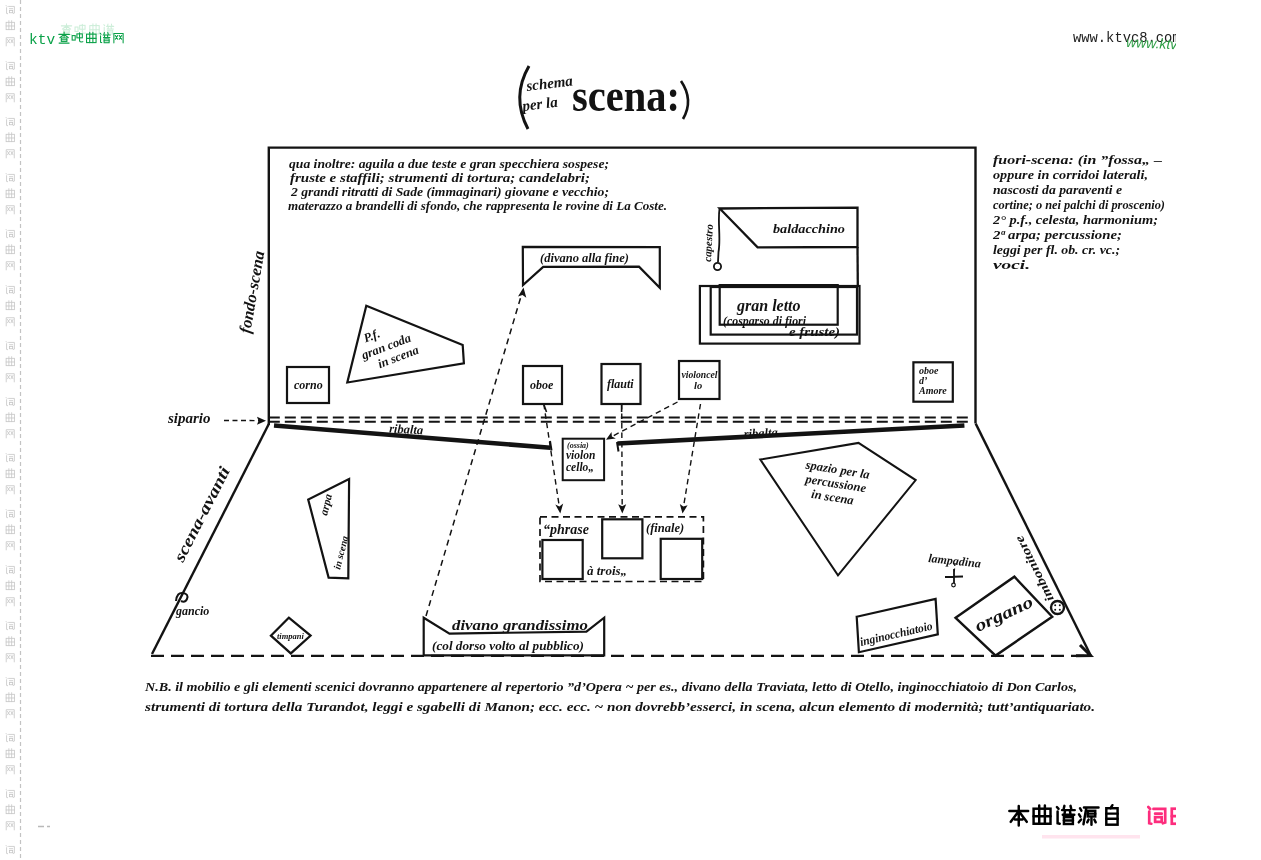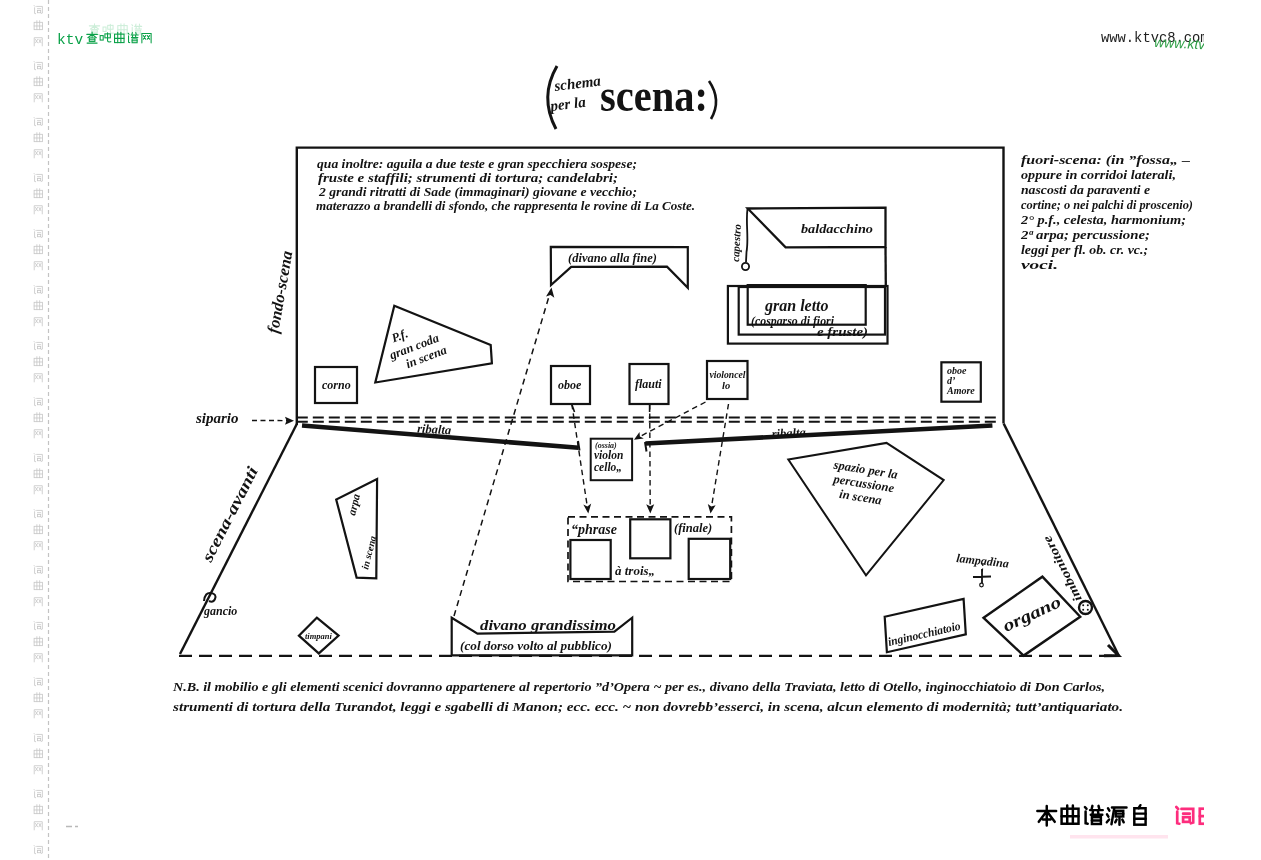--- a/index.html
+++ b/index.html
@@ -1,17 +1,17 @@
 <!DOCTYPE html>
 <html><head>
 <meta charset="utf-8">
 <style>
 html,body{margin:0;padding:0;background:#fff;}
 #page{position:relative;width:1176px;height:860px;background:#ffffff;overflow:hidden;
-font-family:"Liberation Sans",sans-serif;padding-left:28px;}
+font-family:"Liberation Sans",sans-serif;}
 svg text{fill:#131313;}
 .hw{font-family:"Liberation Serif",serif;font-style:italic;font-weight:bold;}
 </style>
 </head>
 <body>
 <div id="page">
 <svg width="1261" height="860" viewBox="0 0 1261 860" xmlns="http://www.w3.org/2000/svg">
 <defs>
 
 <g id="g-ci" fill="none" stroke-linecap="round">

